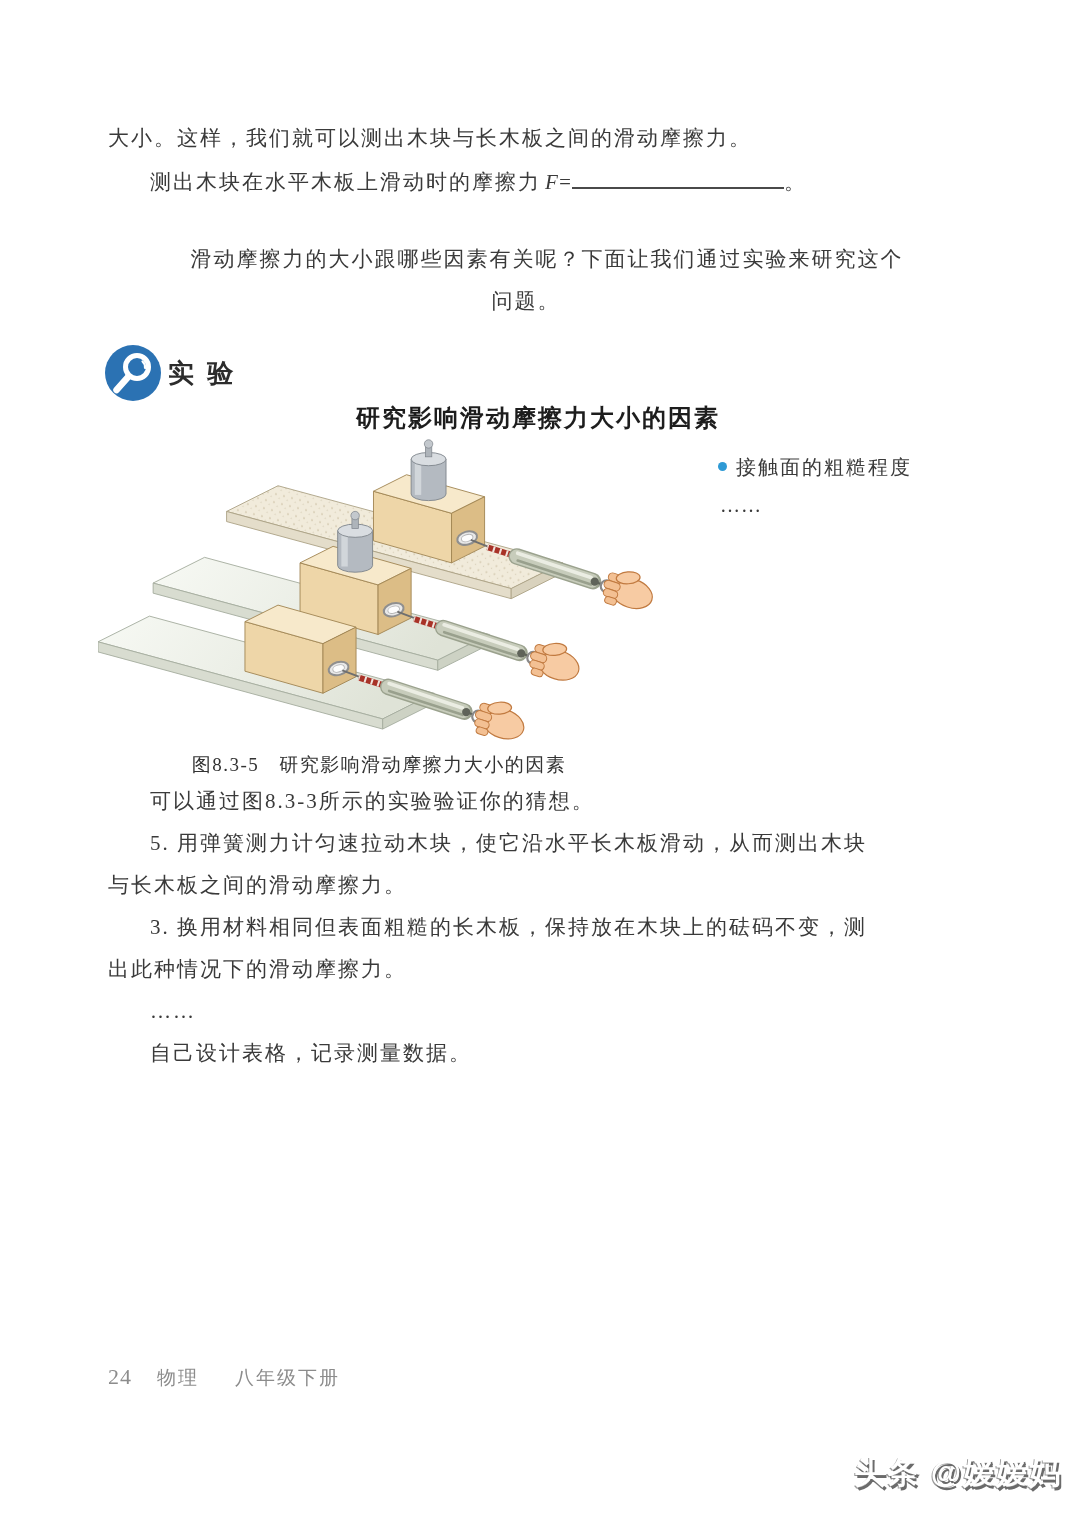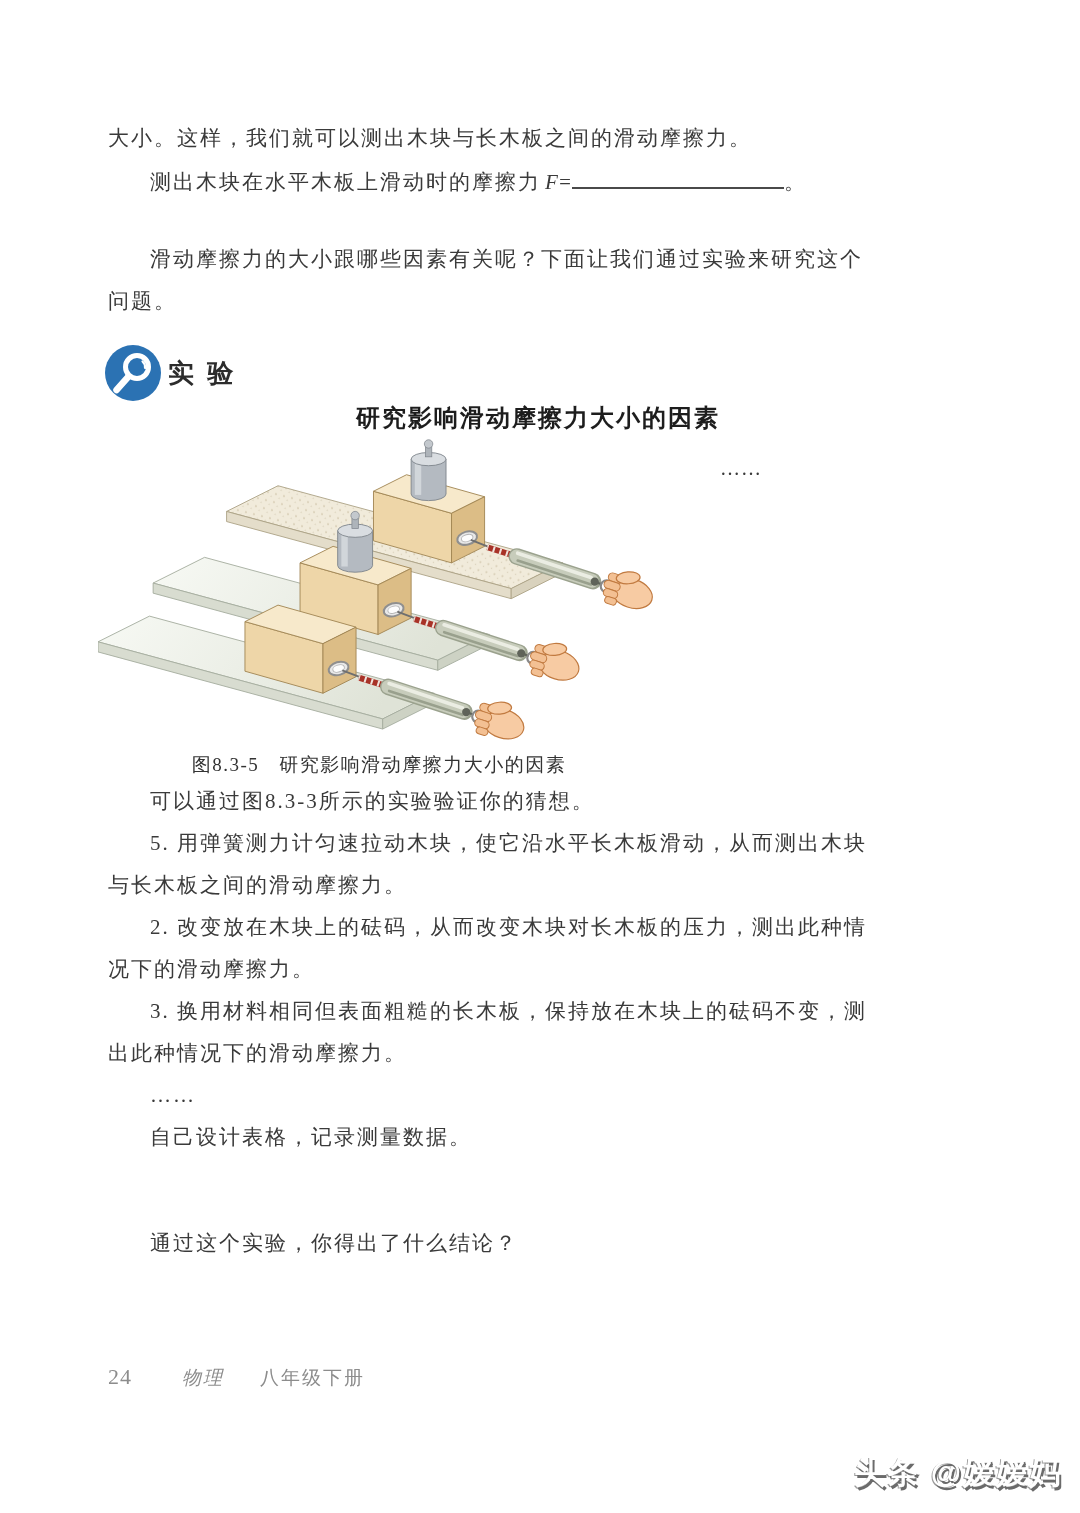--- a/index.html
+++ b/index.html
@@ -8,21 +8,21 @@
     font-family:"Liberation Serif","DejaVu Serif",serif;color:#3a3a3a;
     overflow:hidden;
   }
   .abs{position:absolute;}
   
   #intro1{left:108px;top:124px;width:840px;font-size:21px;letter-spacing:2px;margin:0;}
   #intro2{left:108px;top:168px;width:860px;font-size:21px;letter-spacing:2px;margin:0;text-indent:2em;}
   #intro2 .fsym{font-style:italic;font-family:"Liberation Serif",serif;letter-spacing:0;margin-left:4px;}
   #intro2 .blank{display:inline-block;width:212px;height:14px;border-bottom:2px solid #4a4a4a;vertical-align:baseline;}
   #lead-para{left:108px;top:238px;width:836px;font-size:21px;line-height:42px;letter-spacing:2px;
-             margin:0;text-indent:2em;white-space:pre-line;}
+             margin:0;text-indent:2em;white-space:pre-line;text-align:center;}
   
   #exp-header{left:104px;top:344px;display:flex;align-items:center;gap:6px;}
   #exp-label{font-family:"Liberation Sans","DejaVu Sans",sans-serif;font-weight:bold;
              font-size:26px;color:#2c2c2c;letter-spacing:3px;}
   #exp-title{left:108px;top:402px;width:860px;margin:0;text-align:center;
              font-family:"Liberation Sans","DejaVu Sans",sans-serif;font-weight:bold;
              font-size:24px;color:#1d1d1d;letter-spacing:2px;}
   
   #figure-svg{left:98px;top:438px;width:562px;height:314px;}
   #fig-caption{left:98px;top:752px;width:562px;text-align:center;font-size:19px;color:#333;
@@ -35,21 +35,21 @@
   .bullet-dot{width:9px;height:9px;border-radius:50%;background:#2e9ad5;flex:none;}
   #side-ellipsis{padding-left:42px;height:37px;letter-spacing:1px;}
   
   #main-body{left:108px;top:780px;width:836px;font-size:21px;line-height:42px;letter-spacing:2px;}
   #main-body p{margin:0;text-indent:2em;white-space:pre-line;}
   #conclusion{margin-top:64px !important;}
   
   #page-footer{left:108px;top:1364px;display:flex;align-items:baseline;color:#8c8c8c;
                font-size:19px;letter-spacing:2px;}
   #pg-num{font-size:22px;letter-spacing:1px;}
-  #footer-subject{margin-left:50px;font-style:italic;}
+  #footer-subject{margin-left:25px;}
   #footer-volume{margin-left:36px;}
   #watermark{right:18px;top:1452px;font-family:"Liberation Sans","DejaVu Sans",sans-serif;
              font-weight:bold;font-size:31px;color:#ffffff;letter-spacing:2px;
              text-shadow:2px 3px 0 #6b6b6b,-1px 1px 0 #9a9a9a;}
   
   .bd-top{fill:var(--btop,url(#boardGrad));stroke:var(--bstk,#a6ad9f);stroke-width:1;}
   .bd-front{fill:var(--bfront,#d8dcd0);stroke:var(--bstk,#a6ad9f);stroke-width:1;}
   .bd-cap{fill:var(--bcap,#cdd2c4);stroke:var(--bstk,#a6ad9f);stroke-width:1;}
   .blk-front{fill:#eed6a8;stroke:#a18654;stroke-width:1;}
   .blk-top{fill:#f7e9cb;stroke:#a18654;stroke-width:1;}
@@ -159,38 +159,39 @@
     <use href="#pullg"></use>
   </g>
   <g transform="translate(0,150)">
     <use href="#board"></use>
     <use href="#blockg"></use>
     <use href="#pullg"></use>
   </g>
 </svg>
 
 <div id="side-col" class="abs">
+  <div class="bullet-row">
+    <span class="bullet-dot"></span>
+    <span>接触面的粗糙程度</span>
+  </div>
   <div id="side-ellipsis">……</div>
 </div>
 
 <div id="fig-caption" class="abs">
   <span class="fig-no">图8.3-5</span><span>研究影响滑动摩擦力大小的因素</span>
 </div>
 
 <div id="main-body" class="abs">
   <p>可以通过图8.3-3所示的实验验证你的猜想。</p>
   <p>5. 用弹簧测力计匀速拉动木块，使它沿水平长木板滑动，从而测出木块
 与长木板之间的滑动摩擦力。</p>
-  <p>2. 改变放在木块上的砝码，从而改变木块对长木板的压力，测出此种情
-况下的滑动摩擦力。</p>
   <p>3. 换用材料相同但表面粗糙的长木板，保持放在木块上的砝码不变，测
 出此种情况下的滑动摩擦力。</p>
   <p>……</p>
   <p>自己设计表格，记录测量数据。</p>
-  <p id="conclusion">通过这个实验，你得出了什么结论？</p>
 </div>
 
 <div id="page-footer" class="abs">
   <span id="pg-num">24</span>
   <span id="footer-subject">物理</span>
   <span id="footer-volume">八年级下册</span>
 </div>
 
 <div id="watermark" class="abs">头条 @嫒嫒妈</div>
 

